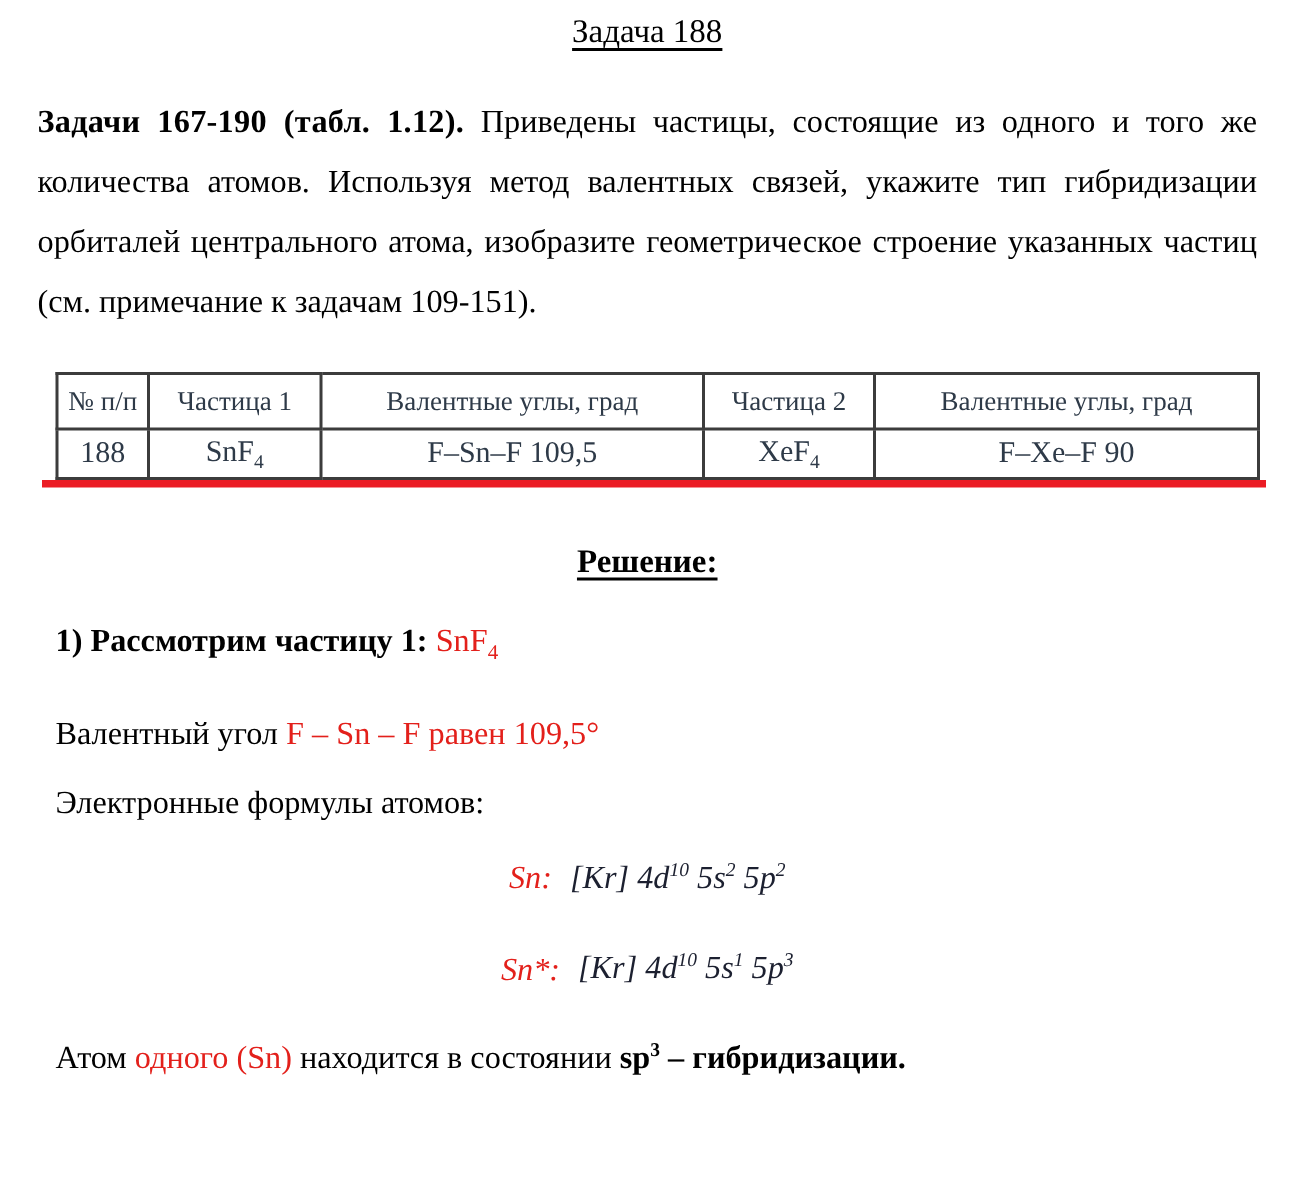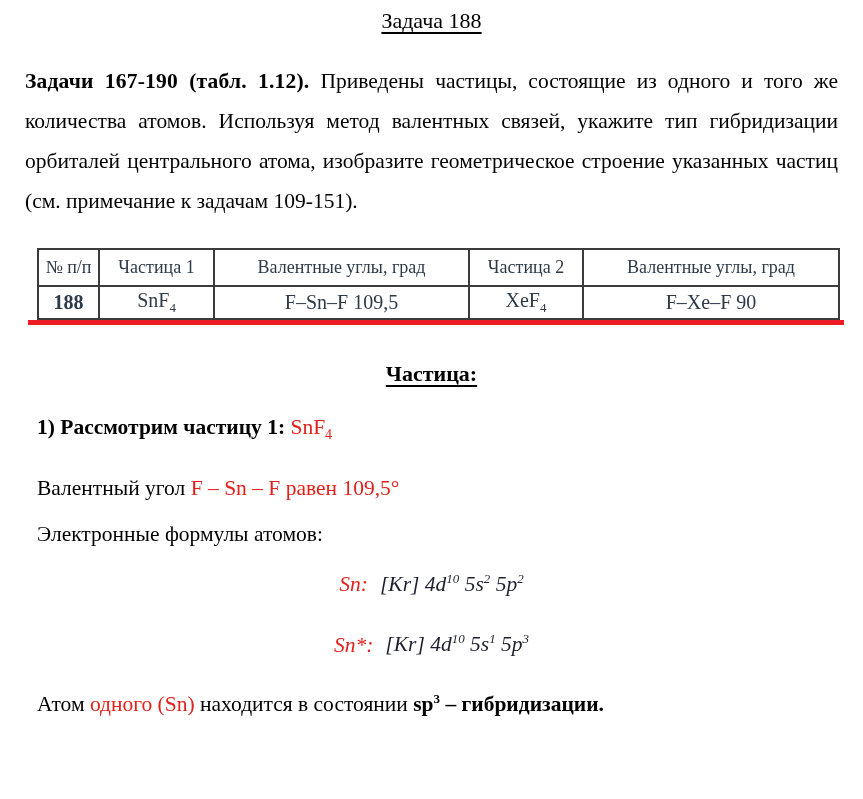--- a/index.html
+++ b/index.html
@@ -42,21 +42,21 @@
   }
   table.cond th, table.cond td {
     border:2px solid #3c3c3c;
     text-align:center;
     vertical-align:middle;
     padding:0;
     overflow:hidden;
   }
   table.cond th { height:35px; font-size:18px; font-weight:normal; }
   table.cond td { height:31px; font-size:20px; }
-  td.bold-cell { font-weight:bold;border-radius:13px; }
+  td.bold-cell { font-weight:normal;border-radius:13px; }
   table.cond sub { font-size:13px; }
   .red-line {
     position:absolute; left:3px; top:72px;
     width:816px; height:5px;
     background:#eb1c24;
   }
 
   .solution-heading {
     margin:36px 0 0 0;
     text-align:center;
@@ -123,21 +123,21 @@
         <td><span>SnF</span><sub>4</sub></td>
         <td>F–Sn–F 109,5</td>
         <td><span>XeF</span><sub>4</sub></td>
         <td>F–Xe–F 90</td>
       </tr>
     </tbody>
       </table>
     <div class="red-line"></div>
   </div>
 
-  <h2 class="solution-heading">Частица:</h2>
+  <h2 class="solution-heading">Решение:</h2>
 
   <p class="line step1"><span>1) Рассмотрим частицу 1: </span><span class="red"><span>SnF</span><sub>4</sub></span></p>
 
   <p class="line angle"><span>Валентный угол </span><span class="red">F – Sn – F равен 109,5°</span></p>
 
   <p class="line electron-intro">Электронные формулы атомов:</p>
 
   <p class="config first"><span class="label">Sn:</span><span>[Kr] 4d</span><sup>10</sup><span> 5s</span><sup>2</sup><span> 5p</span><sup>2</sup></p>
 
   <p class="config"><span class="label">Sn*:</span><span>[Kr] 4d</span><sup>10</sup><span> 5s</span><sup>1</sup><span> 5p</span><sup>3</sup></p>

